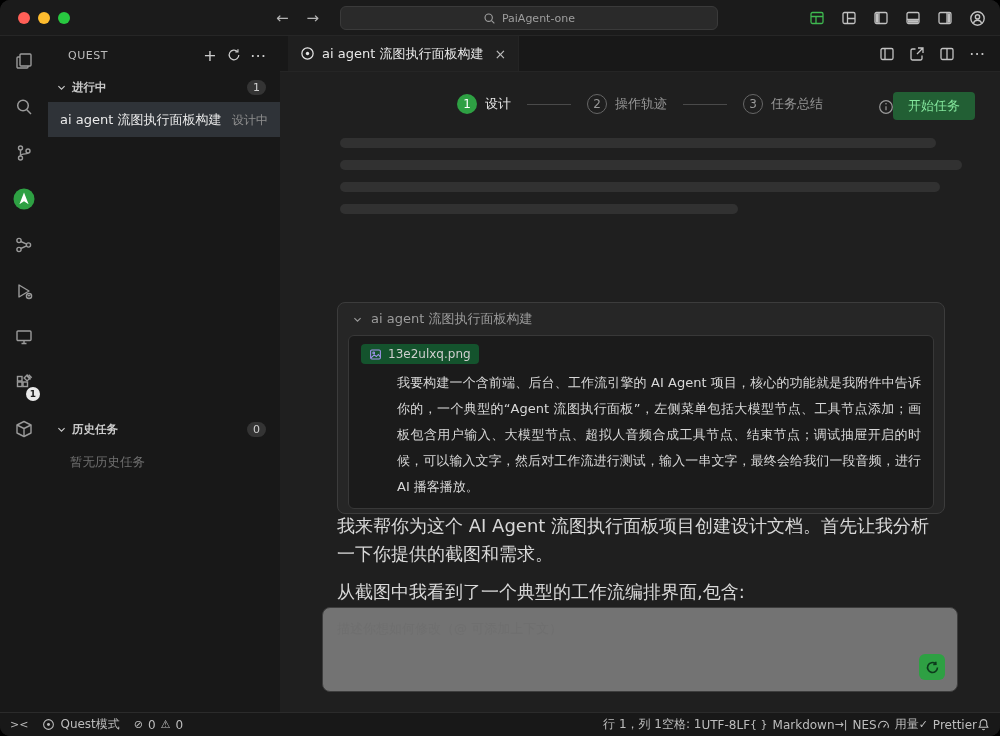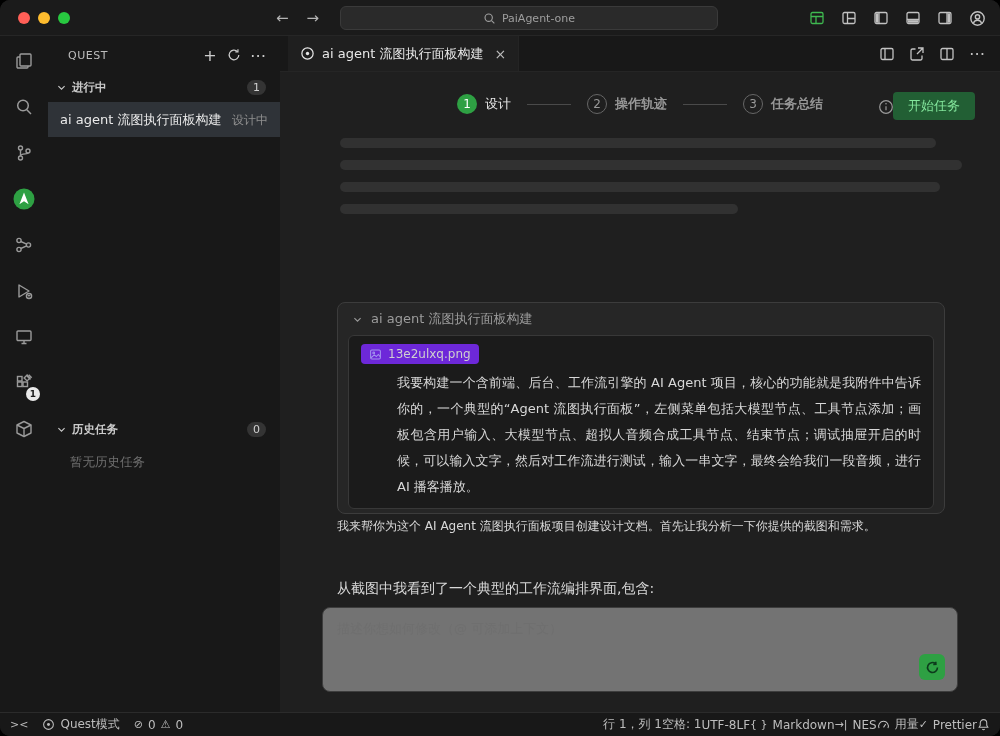--- a/index.html
+++ b/index.html
@@ -53,38 +53,38 @@
   .ea-icon { width:26px; height:26px; display:flex; align-items:center; justify-content:center; }
 
   .content { position:relative; flex:1; overflow:hidden; }
 
   .stepper { position:absolute; top:22px; left:0; right:0; display:flex; align-items:center; justify-content:center; }
   .step { display:flex; align-items:center; gap:8px; }
   .step-circle { width:20px; height:20px; border-radius:50%; font-size:12px; display:flex; align-items:center; justify-content:center; }
   .step.active .step-circle { background:#2ea043; color:#fff; }
   .step.inactive .step-circle { border:1px solid #666; color:#999; }
   .step.active .step-label { color:#e8e8e8; }
-  .step.inactive .step-label { color:#979797;font-weight:bold; }
+  .step.inactive .step-label { color:#979797; }
   .step-label { font-size:13px; }
   .step-line { width:44px; height:1px; background:#4a4a4a; margin:0 16px; }
   .info-btn { position:absolute; right:104px; top:25px; color:#9a9a9a; width:20px; height:20px; display:flex; align-items:center; justify-content:center; }
   .start-btn { position:absolute; right:25px; top:20px; height:28px; padding:0 15px; background:#225f34; color:#83e69c; border:none; border-radius:4px; font-size:13px; display:flex; align-items:center; font-family:inherit; }
 
   .skeletons { position:absolute; left:60px; top:66px; }
   .skel { height:10px; border-radius:5px; background:#313131; margin-bottom:12px; }
   .skel-1 { width:596px; } .skel-2 { width:622px; } .skel-3 { width:600px; } .skel-4 { width:398px; }
 
   .card { position:absolute; left:57px; top:230px; width:608px; background:#262626; border:1px solid #3c3c3c; border-radius:8px; max-height:212px; overflow:hidden; }
   .card-header { display:flex; align-items:center; gap:8px; padding:7px 14px; color:#9c9c9c; font-size:13px; }
   .user-box { margin:0 10px 10px; background:#1b1b1b; border:1px solid #383838; border-radius:6px; padding:8px 12px; }
-  .chip { display:inline-flex; align-items:center; gap:6px; background:#6d28d9; border-radius:4px; padding:3px 8px; font-size:12px; color:#cfcfcf; margin-bottom:6px; }
+  .chip { display:inline-flex; align-items:center; gap:6px; background:#14532d; border-radius:4px; padding:3px 8px; font-size:12px; color:#cfcfcf; margin-bottom:6px; }
   .user-text { font-size:13px; line-height:26px; color:#d8d8d8; text-align:justify;margin-left:36px; }
 
-  .assist-1 { position:absolute; left:57px; top:440px; width:606px; font-size:12px; line-height:28px; color:#d8d8d8; }
-  .assist-2 { position:absolute; left:57px; top:508px; width:606px; font-size:14px; color:#d8d8d8; }
+  .assist-1 { position:absolute; left:57px; top:440px; width:606px; font-size:18px; line-height:28px; color:#d8d8d8; }
+  .assist-2 { position:absolute; left:57px; top:508px; width:606px; font-size:18px; color:#d8d8d8; }
 
   .input-box { position:absolute; left:42px; top:535px; width:636px; height:85px; background:#737373; border:1px solid #3d3d3d; border-radius:8px; }
   .input-box textarea { width:100%; height:100%; background:transparent; border:none; outline:none; resize:none; padding:12px 40px 12px 14px; font-size:13px; color:#ddd; font-family:inherit; }
   .input-box textarea::placeholder { color:#6f6f6f; }
   .send-btn { position:absolute; right:12px; bottom:11px; width:26px; height:26px; border-radius:6px; background:#2ea043; border:none; display:flex; align-items:center; justify-content:center; }
 
   
   .statusbar { position:absolute; left:0; right:0; bottom:0; height:24px; background:#181818; border-top:1px solid #2b2b2b; display:flex; align-items:center; padding:0 10px; font-size:12px; color:#bdbdbd; }
   .sb-left { display:flex; gap:14px; align-items:center; }
   .sb-right { margin-left:auto; display:flex; align-items:center; }

